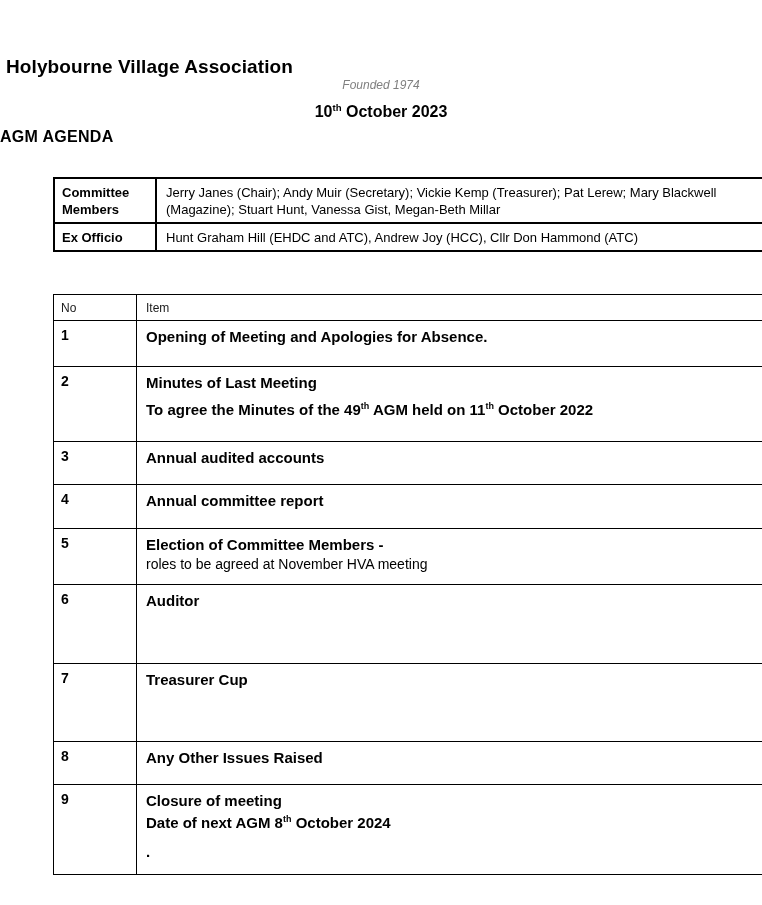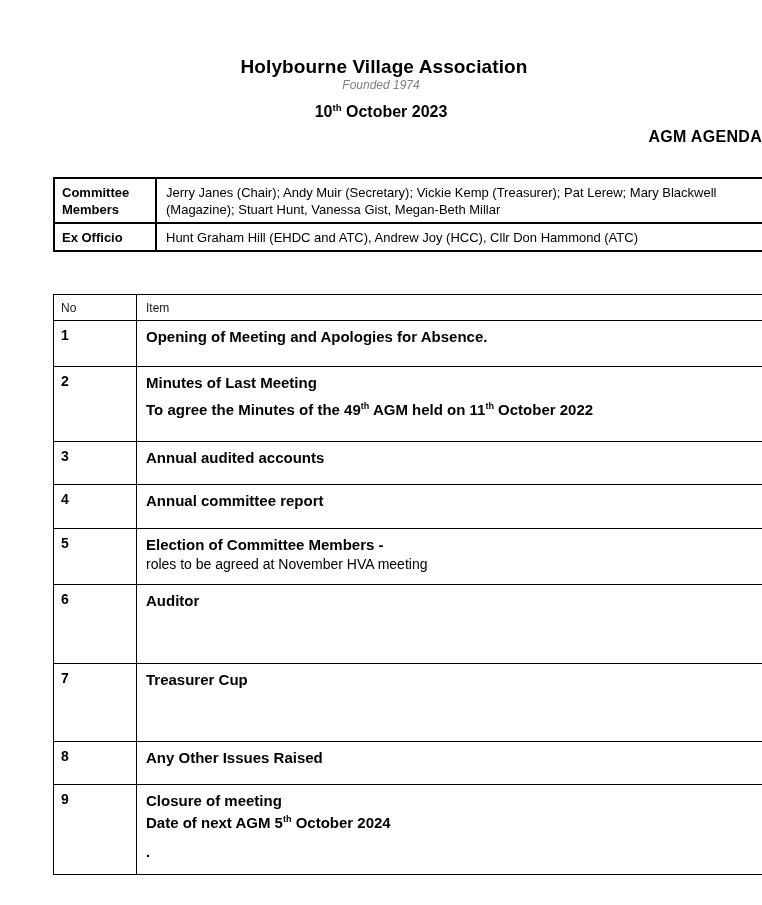--- a/index.html
+++ b/index.html
@@ -17,42 +17,41 @@
     background: #ffffff;
     overflow: hidden;
   }
   .content {
     margin-left: 53px;
     width: 666px;
   }
   
   .doc-title {
     margin-top: 56px;
-    text-align: center;
     font-size: 19px;
     font-weight: bold;
     letter-spacing: 0.1px;
     padding-left: 6px;
   }
   .doc-subtitle {
     margin-top: 0;
     text-align: center;
     font-size: 12px;
     font-style: italic;
     color: #7f7f7f;
   }
   .doc-date {
     margin-top: 11px;
     text-align: center;
     font-size: 16px;
     font-weight: bold;
   }
   .doc-agenda-heading {
     margin-top: 7px;
-    text-align: right;
+    text-align: left;
     font-size: 16px;
     font-weight: bold;
     letter-spacing: 0.3px;
   }
   sup {
     font-size: 0.6em;
     vertical-align: super;
     line-height: 0;
   }
   
@@ -227,21 +226,21 @@
         <td class="col-no row-no">8</td>
         <td class="col-item">
           <div class="item-title">Any Other Issues Raised</div>
         </td>
       </tr>
 
       <tr class="ag-r9">
         <td class="col-no row-no">9</td>
         <td class="col-item">
           <div class="item-title">Closure of meeting</div>
-          <div class="item-detail-bold-tight"><span>Date of next AGM 5</span><sup>th</sup><span> October 2024</span></div>
+          <div class="item-detail-bold-tight"><span>Date of next AGM 8</span><sup>th</sup><span> October 2024</span></div>
           <div class="item-footnote">.</div>
         </td>
       </tr>
     </tbody>
       </table>
 
   </div>
 </div>
 
 </body></html>

